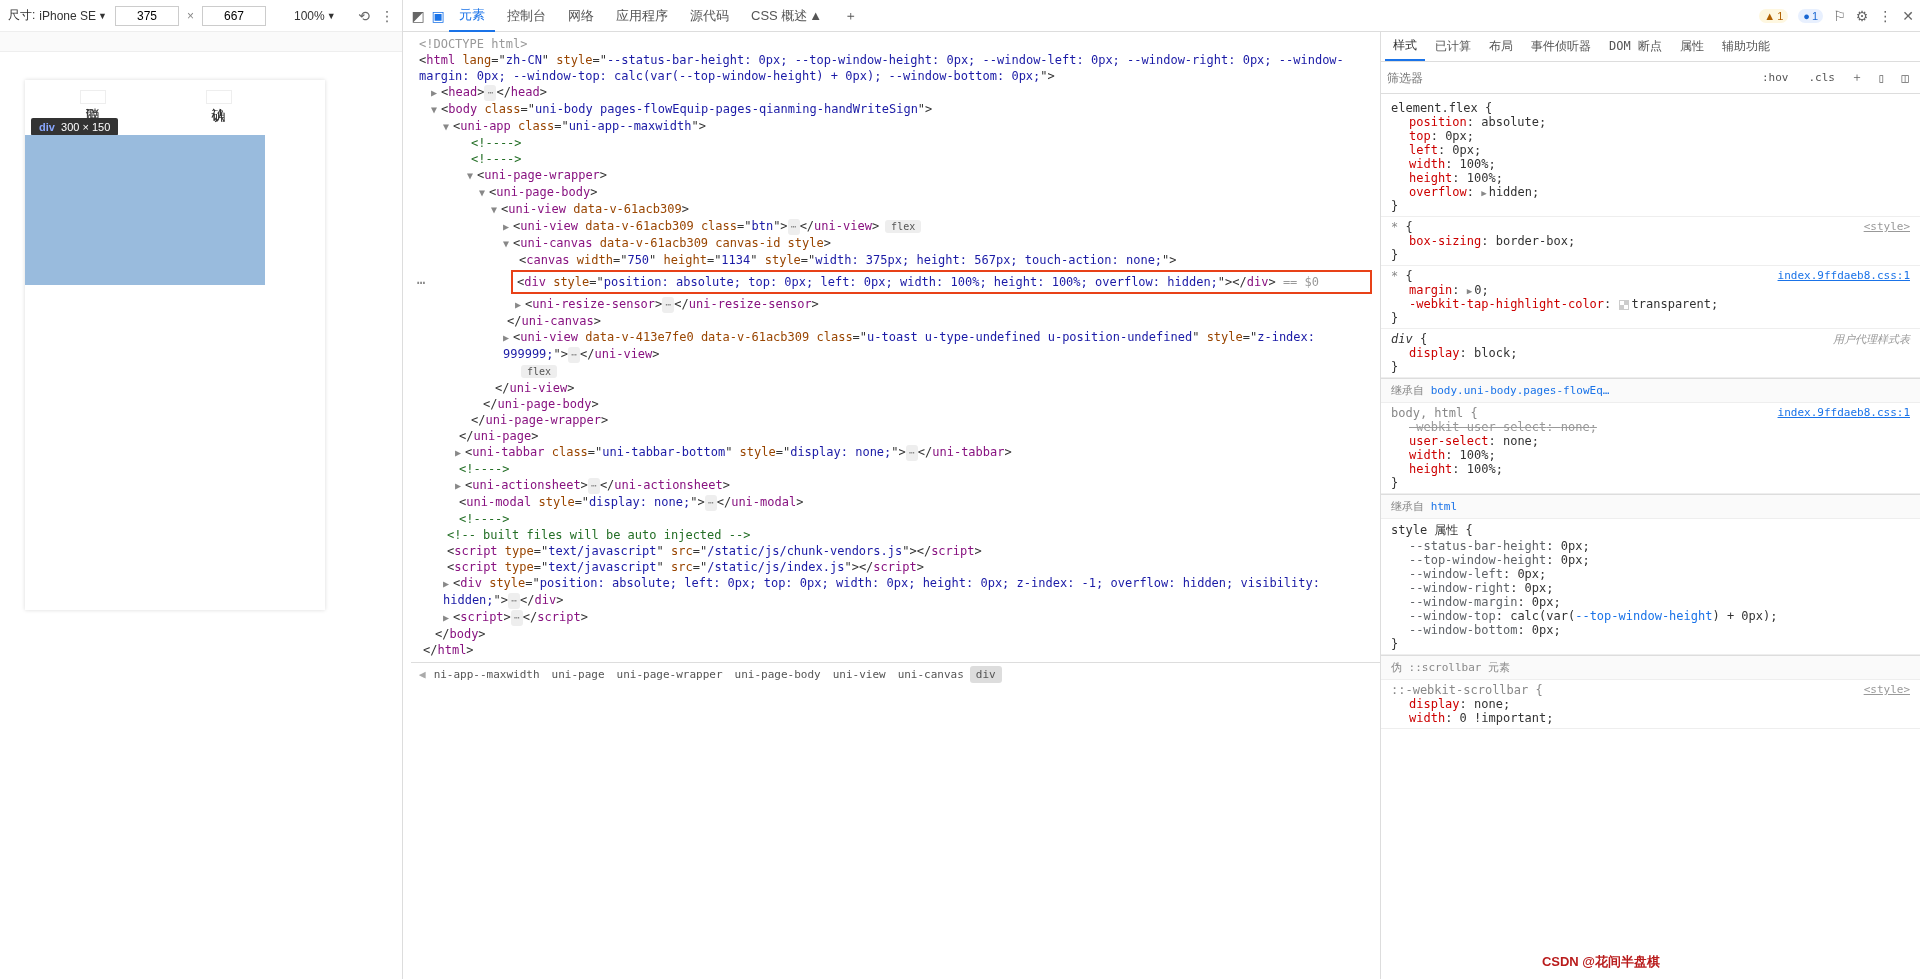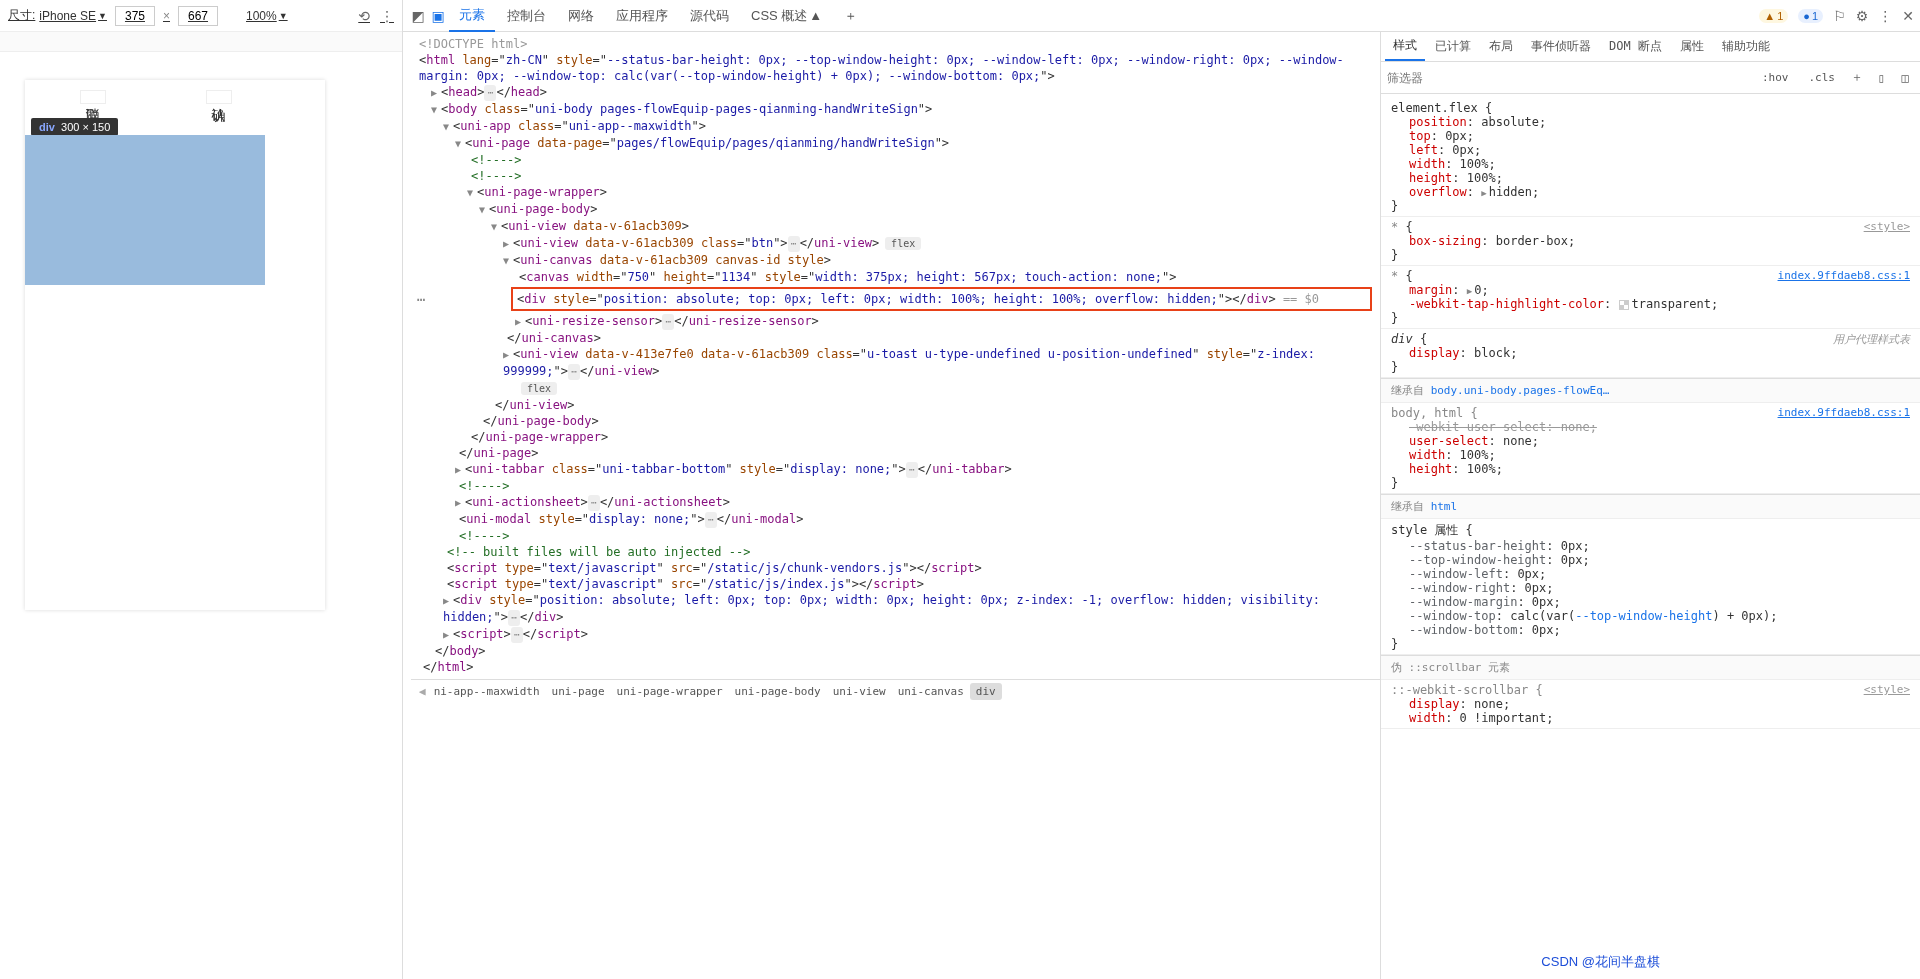--- a/index.html
+++ b/index.html
@@ -2,24 +2,24 @@
 <html><head>
   <meta charset="utf-8">
   <style>
     * { box-sizing: border-box; margin: 0; padding: 0; }
     body { font-family: "Microsoft YaHei", Arial, sans-serif; font-size: 12px; color: #333; background: #fff; height: 979px; overflow: hidden; }
     
     .main-layout { display: flex; height: 100%; }
     
     
     .left-panel { width: 403px; border-right: 1px solid #ddd; background: #fff; display: flex; flex-direction: column; }
-    .device-toolbar { height: 32px; display: flex; align-items: center; padding: 0 8px; gap: 4px; border-bottom: 1px solid #eee; text-decoration: underline; }
+    .device-toolbar { height: 32px; display: flex; align-items: center; padding: 0 8px; gap: 4px; border-bottom: 1px solid #eee; }
     .device-dropdown { display: flex; align-items: center; cursor: pointer; }
     .dropdown-arrow { font-size: 9px; margin-left: 2px; }
-    .dim-input { width: 40px; height: 20px; text-align: center; border: 1px solid #ccc; font-size: 12px; margin: 0 4px; }
+    .dim-input { width: 64px; height: 20px; text-align: center; border: 1px solid #ccc; font-size: 12px; margin: 0 4px; }
     .dim-x { color: #888; }
     .zoom-sel { margin-left: 20px; }
     .toolbar-right { margin-left: auto; display: flex; gap: 10px; align-items: center; color: #666; }
     .icon-btn { cursor: pointer; font-size: 14px; color: #666; }
     
     .ruler-area { height: 20px; background: #fafafa; border-bottom: 1px solid #eee; }
     
     .device-viewport { flex: 1; padding: 28px 25px; background: #fff; position: relative; }
     .device-frame { width: 300px; height: 530px; background: #fff; box-shadow: 0 0 4px rgba(0,0,0,0.15); position: relative; }
     .rotated-btns { position: absolute; top: 10px; left: 55px; display: flex; gap: 100px; }
@@ -83,21 +83,21 @@
     .struck { text-decoration: line-through; color: #999; }
     .struck .prop-name { color: #999; }
     .css-link { float: right; color: #999; text-decoration: underline; cursor: pointer; font-size: 11px; }
     .ua-label { float: right; color: #999; font-style: italic; font-size: 11px; }
     .sep-label { color: #888; font-size: 11px; padding: 4px 10px; border-top: 1px solid #ddd; border-bottom: 1px solid #eee; background: #fafafa; }
     .css-var { color: #5f6368; }
     .swatch { display: inline-block; width: 10px; height: 10px; border: 1px solid #ccc; margin-right: 3px; background: repeating-conic-gradient(#ccc 0% 25%, #fff 0% 50%) 50% / 8px 8px; vertical-align: middle; }
     .expd { color: #888; font-size: 9px; margin-right: 2px; }
     .asterisk { font-style: italic; color: #888; }
     
-    .watermark { position: absolute; bottom: 8px; right: 260px; color: #1d4ed8; font-size: 13px; pointer-events: none; }
+    .watermark { position: absolute; bottom: 8px; right: 260px; color: #b91c1c; font-size: 13px; pointer-events: none; font-weight: bold; }
   </style>
 </head>
 <body>
 
 <div class="main-layout">
 
   <div class="left-panel">
     <div class="device-toolbar">
       <span>尺寸:</span>
       <span class="device-dropdown">
@@ -154,21 +154,20 @@
 
     <div class="devtools-body">
 
       <div class="dom-panel">
         <div class="dom-tree">
           <div class="dom-line dim-text">&lt;!DOCTYPE html&gt;</div>
           <div class="dom-line">&lt;<span class="tag-name">html</span> <span class="attr-name">lang</span>="<span class="attr-val">zh-CN</span>" <span class="attr-name">style</span>="<span class="attr-val">--status-bar-height: 0px; --top-window-height: 0px; --window-left: 0px; --window-right: 0px; --window-margin: 0px; --window-top: calc(var(--top-window-height) + 0px); --window-bottom: 0px;</span>"&gt;</div>
           <div class="dom-line" style="padding-left:12px"><span class="expander">▶</span>&lt;<span class="tag-name">head</span>&gt;<span class="ellipsis-icon">⋯</span>&lt;/<span class="tag-name">head</span>&gt;</div>
           <div class="dom-line" style="padding-left:12px"><span class="expander">▼</span>&lt;<span class="tag-name">body</span> <span class="attr-name">class</span>="<span class="attr-val">uni-body pages-flowEquip-pages-qianming-handWriteSign</span>"&gt;</div>
           <div class="dom-line" style="padding-left:24px"><span class="expander">▼</span>&lt;<span class="tag-name">uni-app</span> <span class="attr-name">class</span>="<span class="attr-val">uni-app--maxwidth</span>"&gt;</div>
-          <div class="dom-line" style="padding-left:36px"><span class="expander">▼</span>&lt;<span class="tag-name">uni-page</span> <span class="attr-name">data-page</span>="<span class="attr-val">pages/flowEquip/pages/qianming/handWriteSign</span>"&gt;</div>
           <div class="dom-line comment" style="padding-left:52px">&lt;!----&gt;</div>
           <div class="dom-line comment" style="padding-left:52px">&lt;!----&gt;</div>
           <div class="dom-line" style="padding-left:48px"><span class="expander">▼</span>&lt;<span class="tag-name">uni-page-wrapper</span>&gt;</div>
           <div class="dom-line" style="padding-left:60px"><span class="expander">▼</span>&lt;<span class="tag-name">uni-page-body</span>&gt;</div>
           <div class="dom-line" style="padding-left:72px"><span class="expander">▼</span>&lt;<span class="tag-name">uni-view</span> <span class="attr-name">data-v-61acb309</span>&gt;</div>
           <div class="dom-line" style="padding-left:84px"><span class="expander">▶</span>&lt;<span class="tag-name">uni-view</span> <span class="attr-name">data-v-61acb309</span> <span class="attr-name">class</span>="<span class="attr-val">btn</span>"&gt;<span class="ellipsis-icon">⋯</span>&lt;/<span class="tag-name">uni-view</span>&gt;<span class="badge-flex">flex</span></div>
           <div class="dom-line" style="padding-left:84px"><span class="expander">▼</span>&lt;<span class="tag-name">uni-canvas</span> <span class="attr-name">data-v-61acb309</span> <span class="attr-name">canvas-id</span> <span class="attr-name">style</span>&gt;</div>
           <div class="dom-line" style="padding-left:100px">&lt;<span class="tag-name">canvas</span> <span class="attr-name">width</span>="<span class="attr-val">750</span>" <span class="attr-name">height</span>="<span class="attr-val">1134</span>" <span class="attr-name">style</span>="<span class="attr-val">width: 375px; height: 567px; touch-action: none;</span>"&gt;</div>
           <div style="padding-left:92px; position:relative;">
             <span class="indent-dots">⋯</span>

